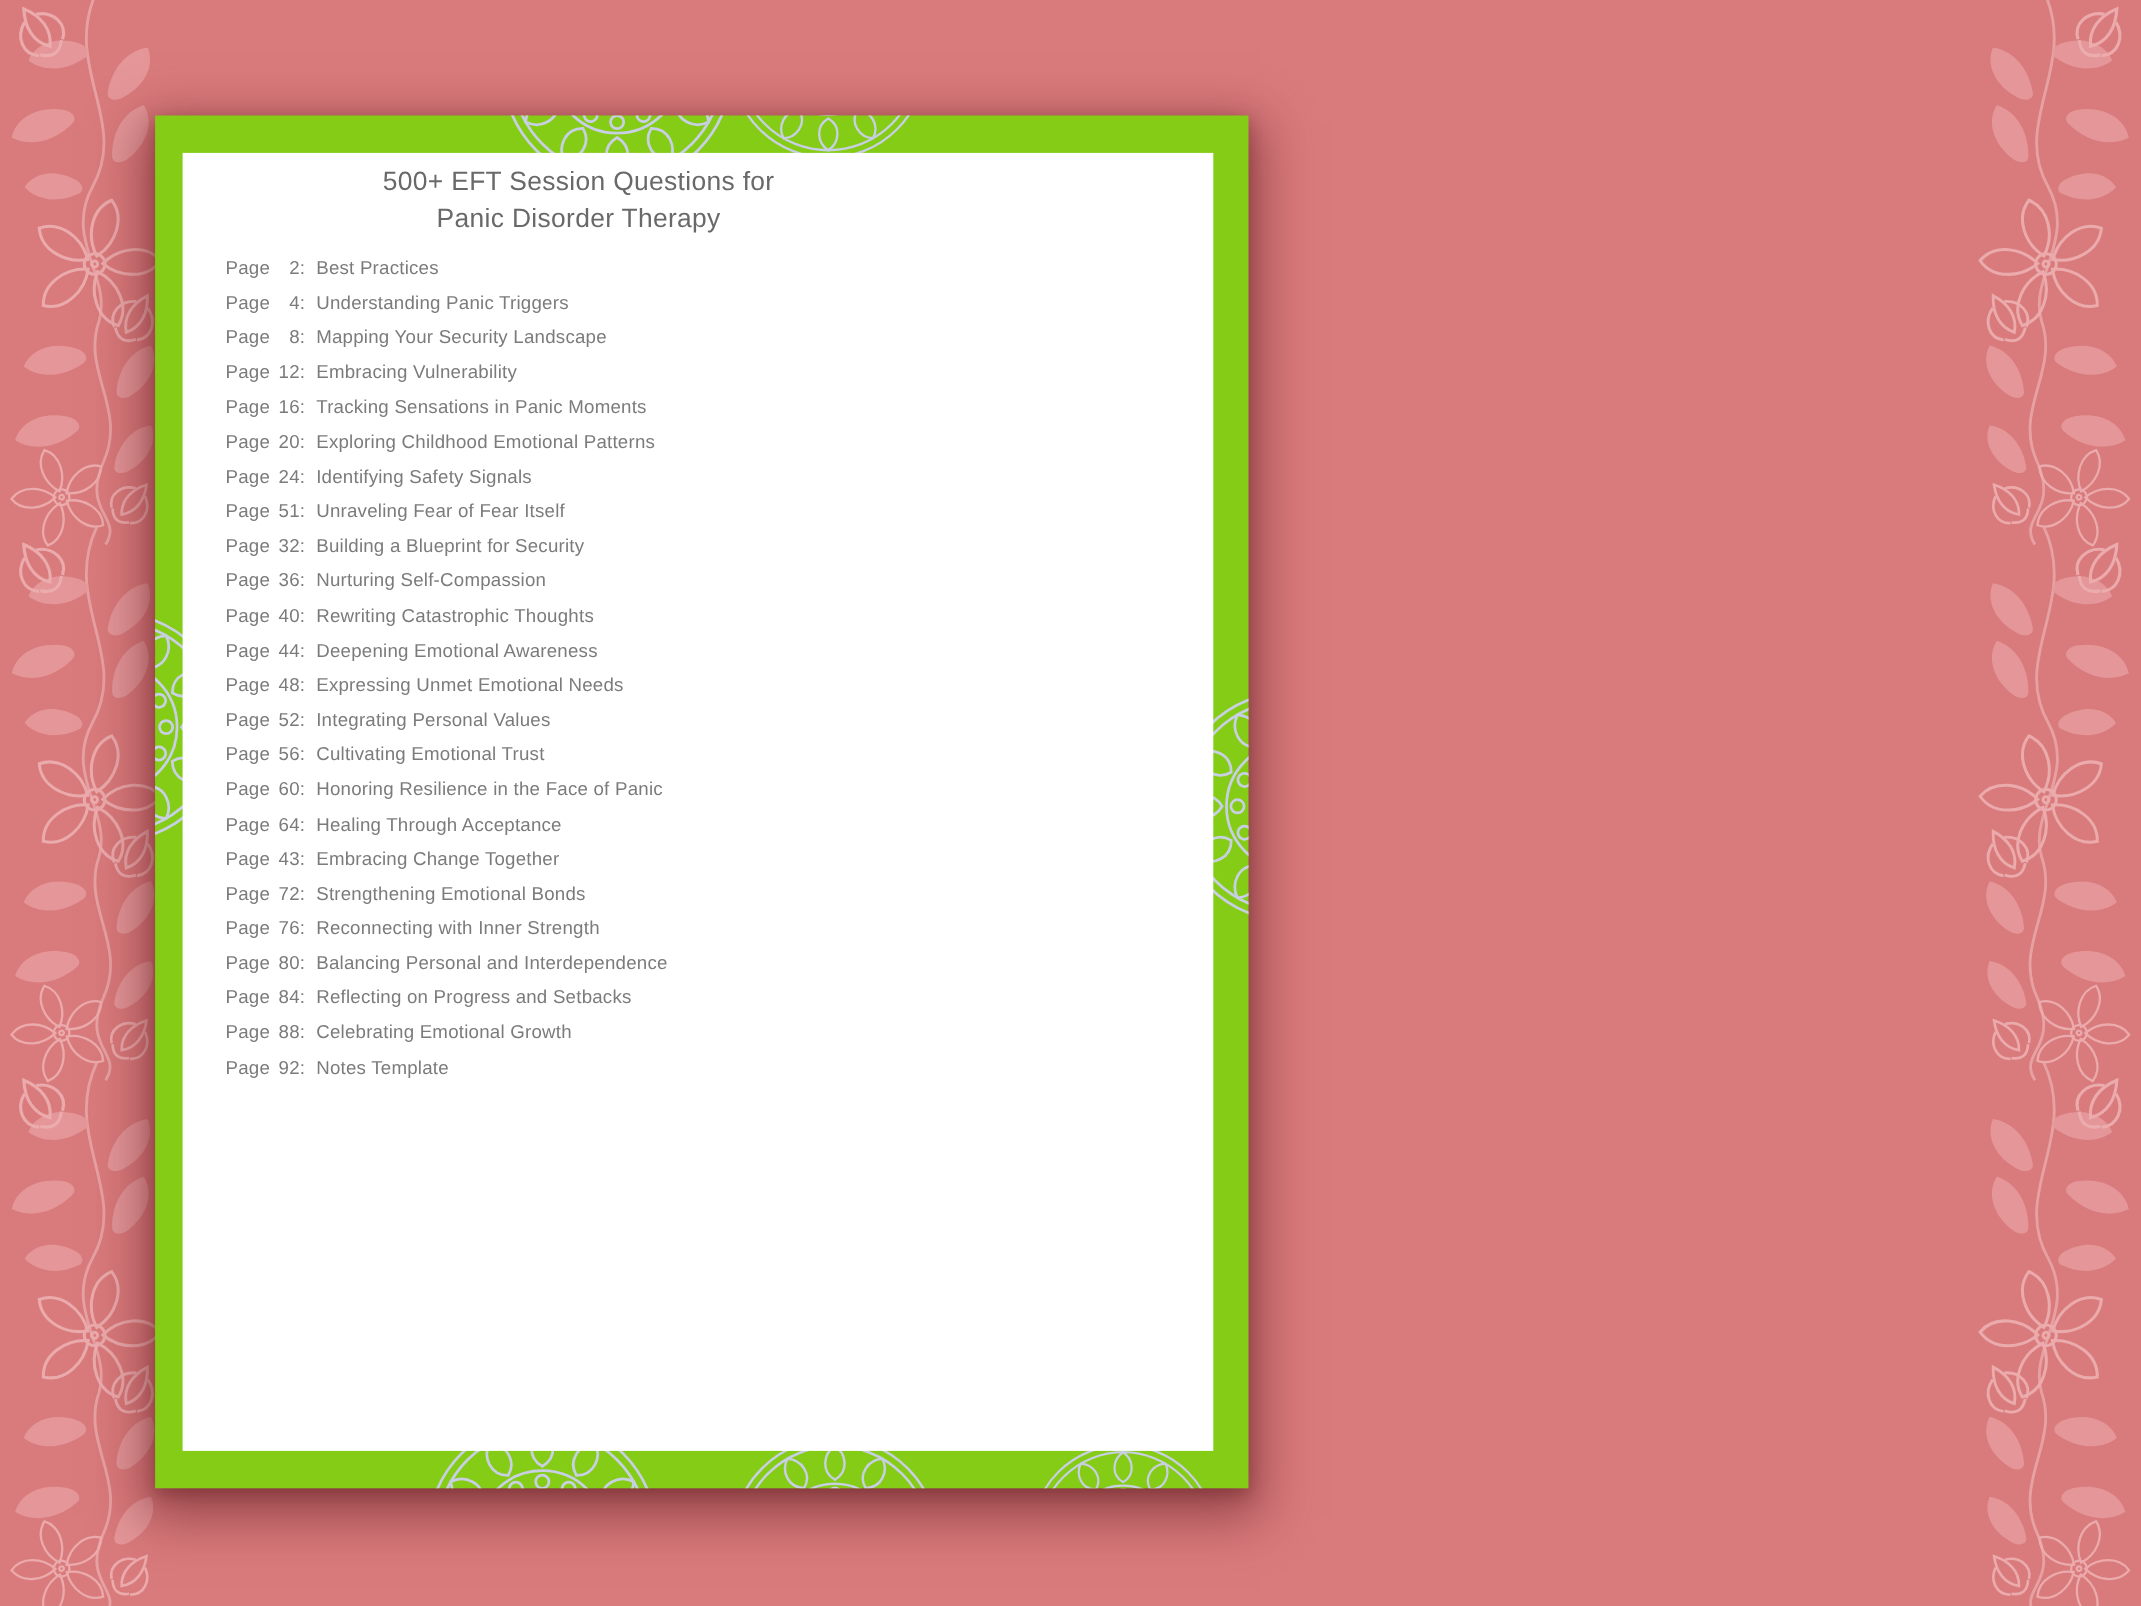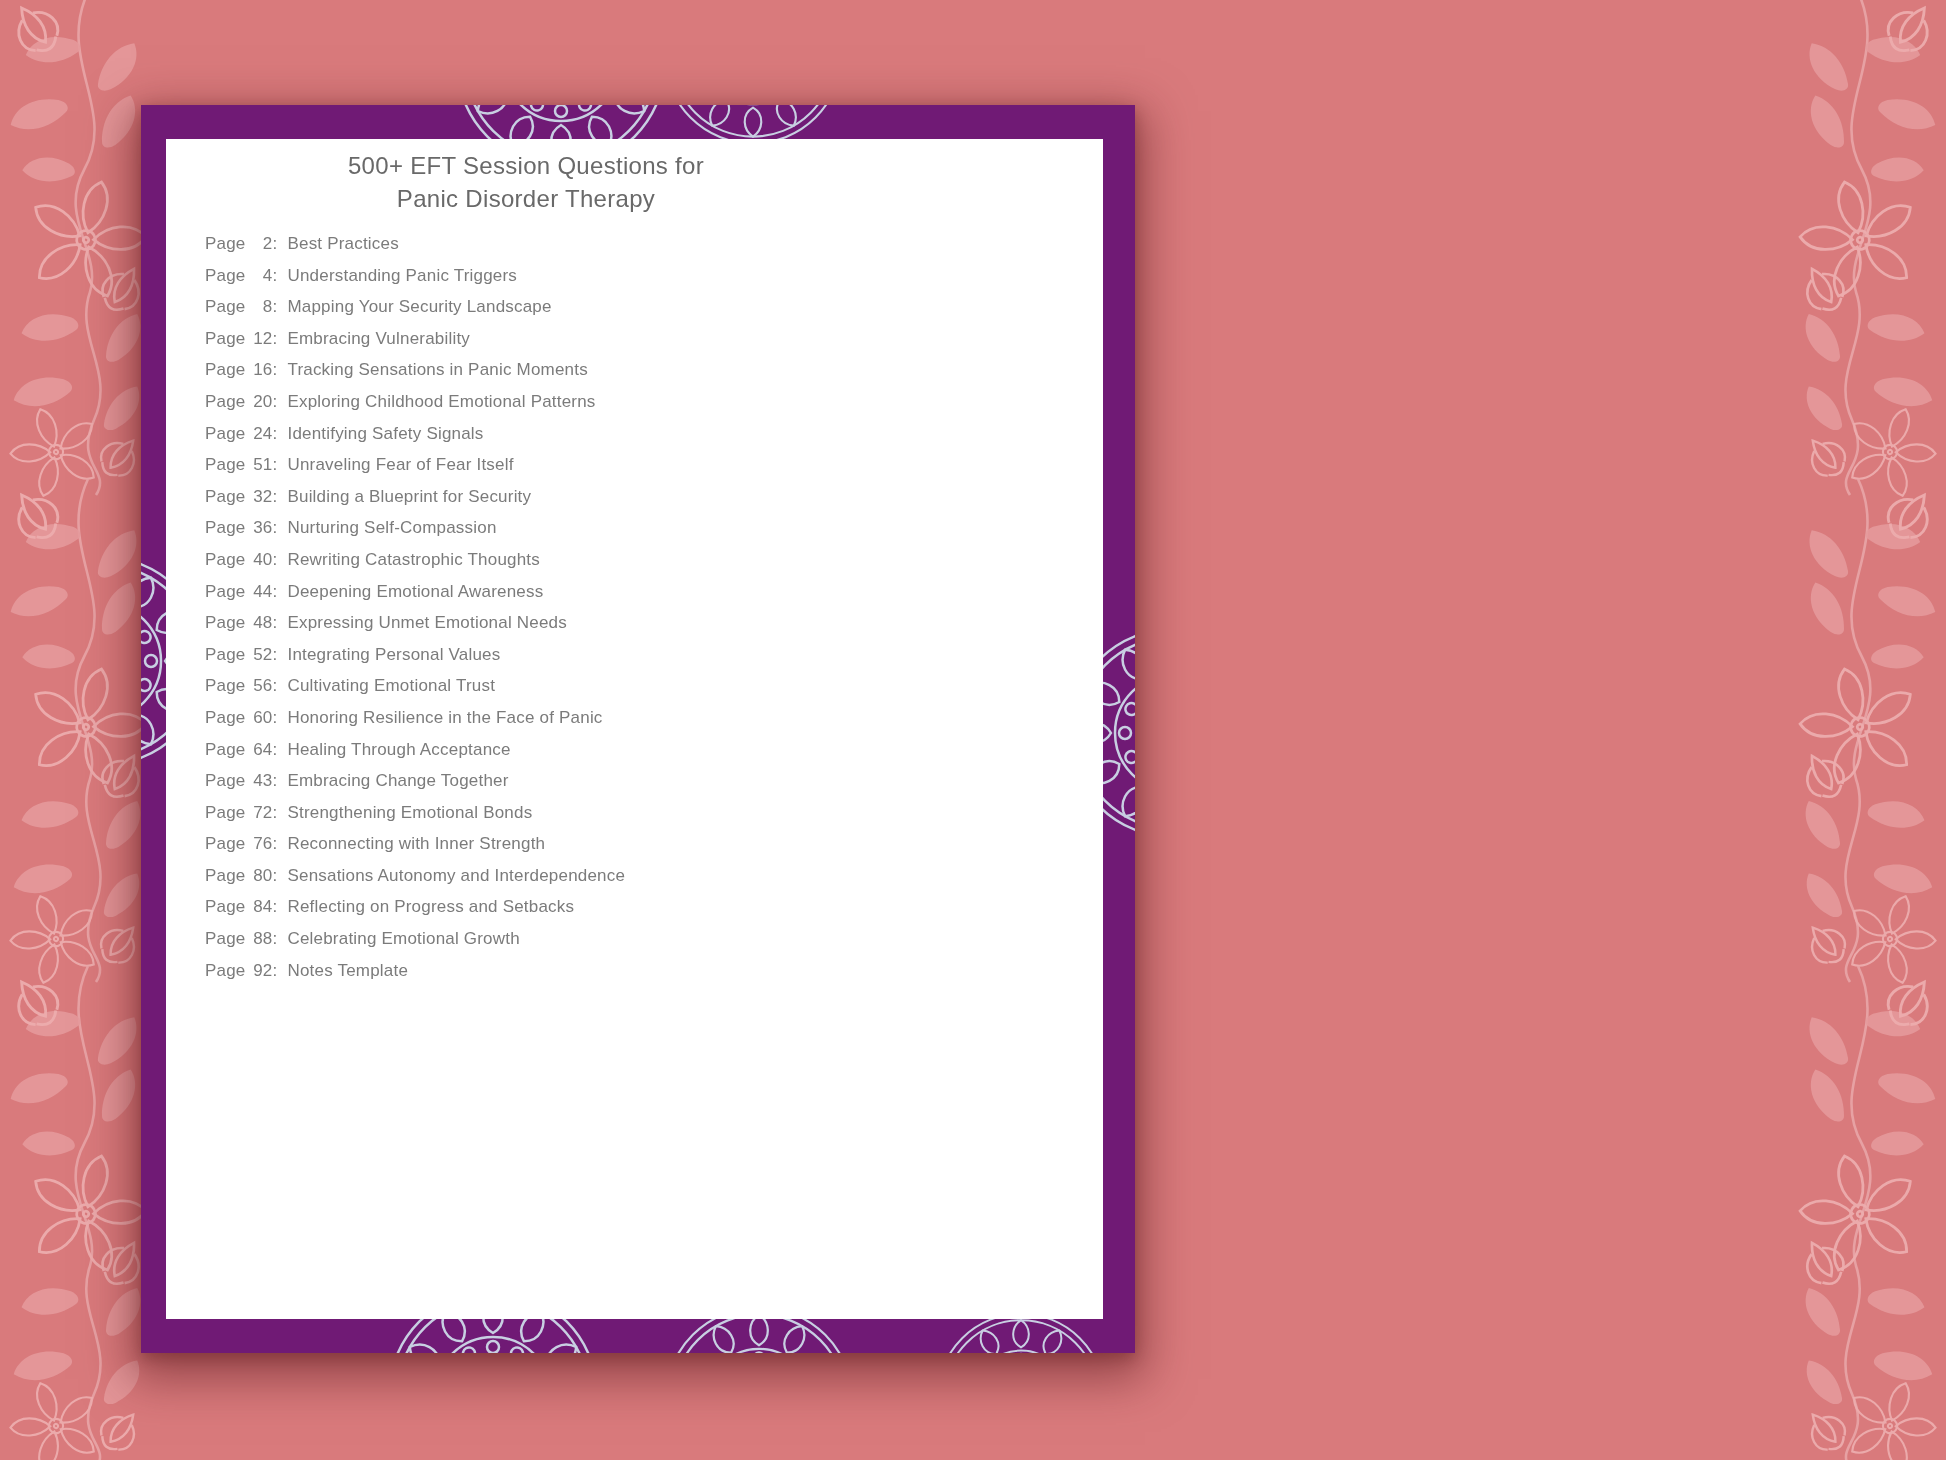--- a/index.html
+++ b/index.html
@@ -14,21 +14,21 @@
   .band { position:absolute; top:0; height:1460px; width:150px; z-index:1; }
   .band-left  { left:0; }
   .band-right { right:0; transform:scaleX(-1); }
   .leafart  { fill:#e59a9c; stroke:none; opacity:.88; }
   .stemart  { stroke:#e8a5a7; stroke-width:2.6; fill:none; opacity:.9; }
   .lineart  { stroke:#edadae; stroke-width:2.2; fill:none; opacity:.95; }
 
   
   .card {
     position:absolute; left:141px; top:105px; width:994px; height:1248px;
-    background:#701a75; overflow:hidden; z-index:2;
+    background:#84cc16; overflow:hidden; z-index:2;
     box-shadow: 0 16px 44px 10px rgba(94,27,32,.55), 0 5px 14px rgba(94,27,32,.38);
   }
   .mandala { position:absolute; z-index:1; }
   .mandala-art { stroke:#c8cfe2; stroke-width:2.5; fill:none; }
 
   .panel {
     position:absolute; left:25px; top:34px; right:32px; bottom:34px;
     background:#ffffff; z-index:2;
   }
 
@@ -302,21 +302,21 @@
         <div class="toc-row">
         <span class="toc-page-label">Page</span>
         <span class="toc-num">76</span>
         <span class="toc-colon">:</span>
         <span class="toc-entry-title">Reconnecting with Inner Strength</span>
       </div>
         <div class="toc-row">
         <span class="toc-page-label">Page</span>
         <span class="toc-num">80</span>
         <span class="toc-colon">:</span>
-        <span class="toc-entry-title">Sensations Autonomy and Interdependence</span>
+        <span class="toc-entry-title">Balancing Personal and Interdependence</span>
       </div>
         <div class="toc-row">
         <span class="toc-page-label">Page</span>
         <span class="toc-num">84</span>
         <span class="toc-colon">:</span>
         <span class="toc-entry-title">Reflecting on Progress and Setbacks</span>
       </div>
         <div class="toc-row">
         <span class="toc-page-label">Page</span>
         <span class="toc-num">88</span>

